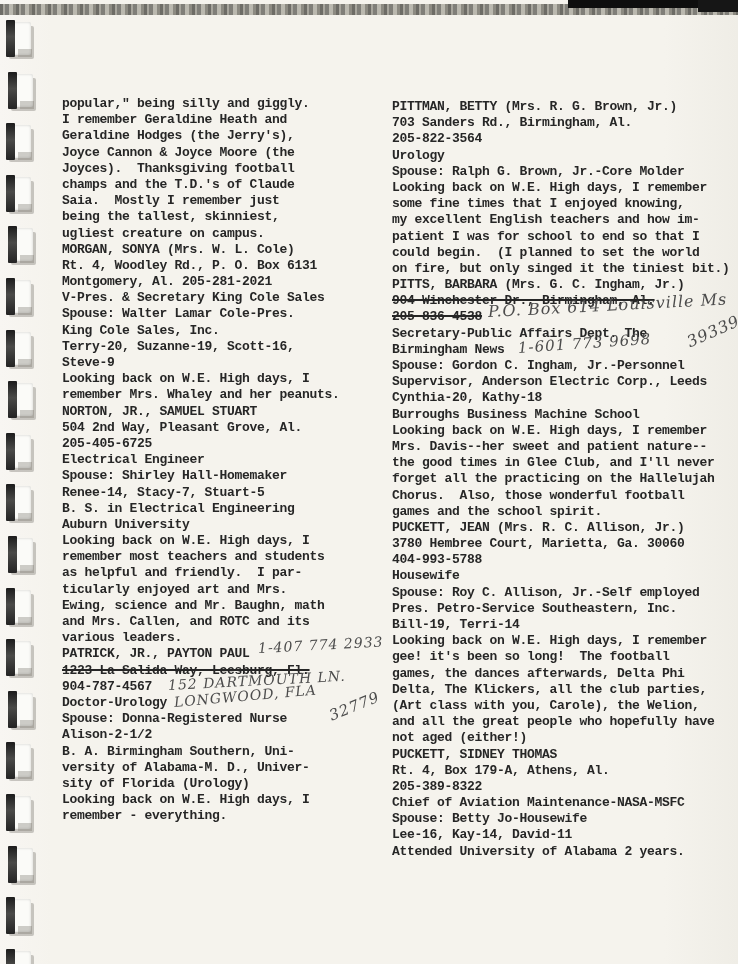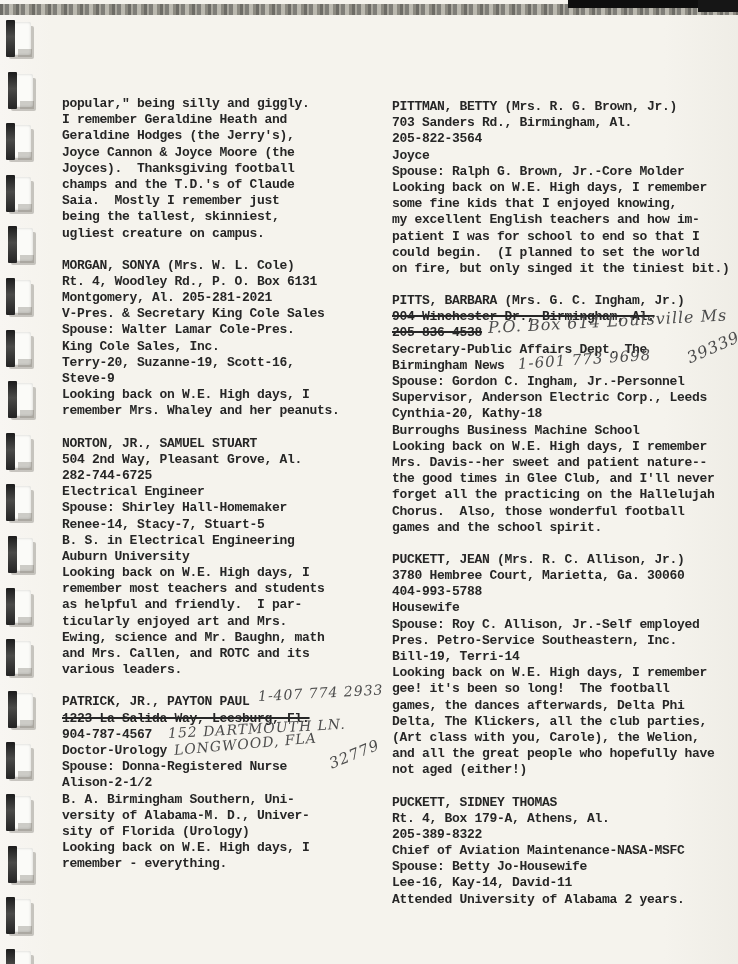--- a/index.html
+++ b/index.html
@@ -18,21 +18,21 @@
   
   .hole{position:absolute;width:25px;height:33px;background:#fbfbf8;border-radius:2px;
         box-shadow:3px 4px 0 rgba(140,138,130,.45), inset 0 0 3px rgba(0,0,0,.18);}
   .hole::before{content:"";position:absolute;left:0;top:-2px;width:9px;height:37px;border-radius:1px;
         background:linear-gradient(180deg,#1c1c1c,#4a4a48 45%,#242424);}
   .hole::after{content:"";position:absolute;right:-1px;bottom:-2px;width:14px;height:8px;
         background:rgba(120,118,110,.35);}
   
   .col{position:absolute;color:#262626;font-size:13px;font-weight:700;letter-spacing:-.3px;}
   .block{margin:0;}
-  .block + .block{margin-top:16px;}
+  .block + .block{}
   .line{position:relative;height:16.2px;line-height:16.2px;white-space:pre;}
   .u{text-underline-offset:3px;}
   .strike{text-decoration:line-through;text-decoration-thickness:1.5px;}
   .hw{position:absolute;font-family:"DejaVu Serif","Liberation Serif",serif;font-style:italic;
       font-weight:400;color:#4c4c4c;white-space:pre;letter-spacing:1px;transform-origin:left center;}
 </style>
 </head>
 <body>
 
 <div class="stage">
@@ -80,21 +80,21 @@
         <div class="line"><span>Spouse: Walter Lamar Cole-Pres.</span></div>
         <div class="line"><span>King Cole Sales, Inc.</span></div>
         <div class="line"><span>Terry-20, Suzanne-19, Scott-16,</span></div>
         <div class="line"><span>Steve-9</span></div>
         <div class="line"><span>Looking back on W.E. High days, I</span></div>
         <div class="line"><span>remember Mrs. Whaley and her peanuts.</span></div>
       </div>
       <div class="block">
         <div class="line"><span class="u">NORTON, JR., SAMUEL STUART</span></div>
         <div class="line"><span>504 2nd Way, Pleasant Grove, Al.</span></div>
-        <div class="line"><span>282-744-6725</span></div>
+        <div class="line"><span>205-405-6725</span></div>
         <div class="line"><span>Electrical Engineer</span></div>
         <div class="line"><span>Spouse: Shirley Hall-Homemaker</span></div>
         <div class="line"><span>Renee-14, Stacy-7, Stuart-5</span></div>
         <div class="line"><span>B. S. in Electrical Engineering</span></div>
         <div class="line"><span>Auburn University</span></div>
         <div class="line"><span>Looking back on W.E. High days, I</span></div>
         <div class="line"><span>remember most teachers and students</span></div>
         <div class="line"><span>as helpful and friendly.  I par-</span></div>
         <div class="line"><span>ticularly enjoyed art and Mrs.</span></div>
         <div class="line"><span>Ewing, science and Mr. Baughn, math</span></div>
@@ -113,24 +113,24 @@
         <div class="line"><span>sity of Florida (Urology)</span></div>
         <div class="line"><span>Looking back on W.E. High days, I</span></div>
         <div class="line"><span>remember - everything.</span></div>
       </div>
     </div>
   <div class="col" id="col1" style="left:392px;top:99px;width:346px;">
       <div class="block">
         <div class="line"><span class="u">PITTMAN, BETTY</span><span> (Mrs. R. G. Brown, Jr.)</span></div>
         <div class="line"><span>703 Sanders Rd., Birmingham, Al.</span></div>
         <div class="line"><span>205-822-3564</span></div>
-        <div class="line"><span>Joyce</span></div>
+        <div class="line"><span>Urology</span></div>
         <div class="line"><span>Spouse: Ralph G. Brown, Jr.-Core Molder</span></div>
         <div class="line"><span>Looking back on W.E. High days, I remember</span></div>
-        <div class="line"><span>some fine kids that I enjoyed knowing,</span></div>
+        <div class="line"><span>some fine times that I enjoyed knowing,</span></div>
         <div class="line"><span>my excellent English teachers and how im-</span></div>
         <div class="line"><span>patient I was for school to end so that I</span></div>
         <div class="line"><span>could begin.  (I planned to set the world</span></div>
         <div class="line"><span>on fire, but only singed it the tiniest bit.)</span></div>
       </div>
       <div class="block">
         <div class="line"><span class="u">PITTS, BARBARA</span><span> (Mrs. G. C. Ingham, Jr.)</span></div>
         <div class="line"><span class="strike">904 Winchester Dr., Birmingham, Al.</span></div>
         <div class="line"><span class="strike">205-836-4538</span><span class="hw" style="left: 96px; top: -5px; font-size: 16px; transform: rotate(-3deg);">P.O. Box 614 Louisville Ms</span></div>
         <div class="line"><span>Secretary-Public Affairs Dept. The</span><span class="hw" style="left: 296px; top: 9px; font-size: 16px; transform: rotate(-24deg);">39339</span></div>

